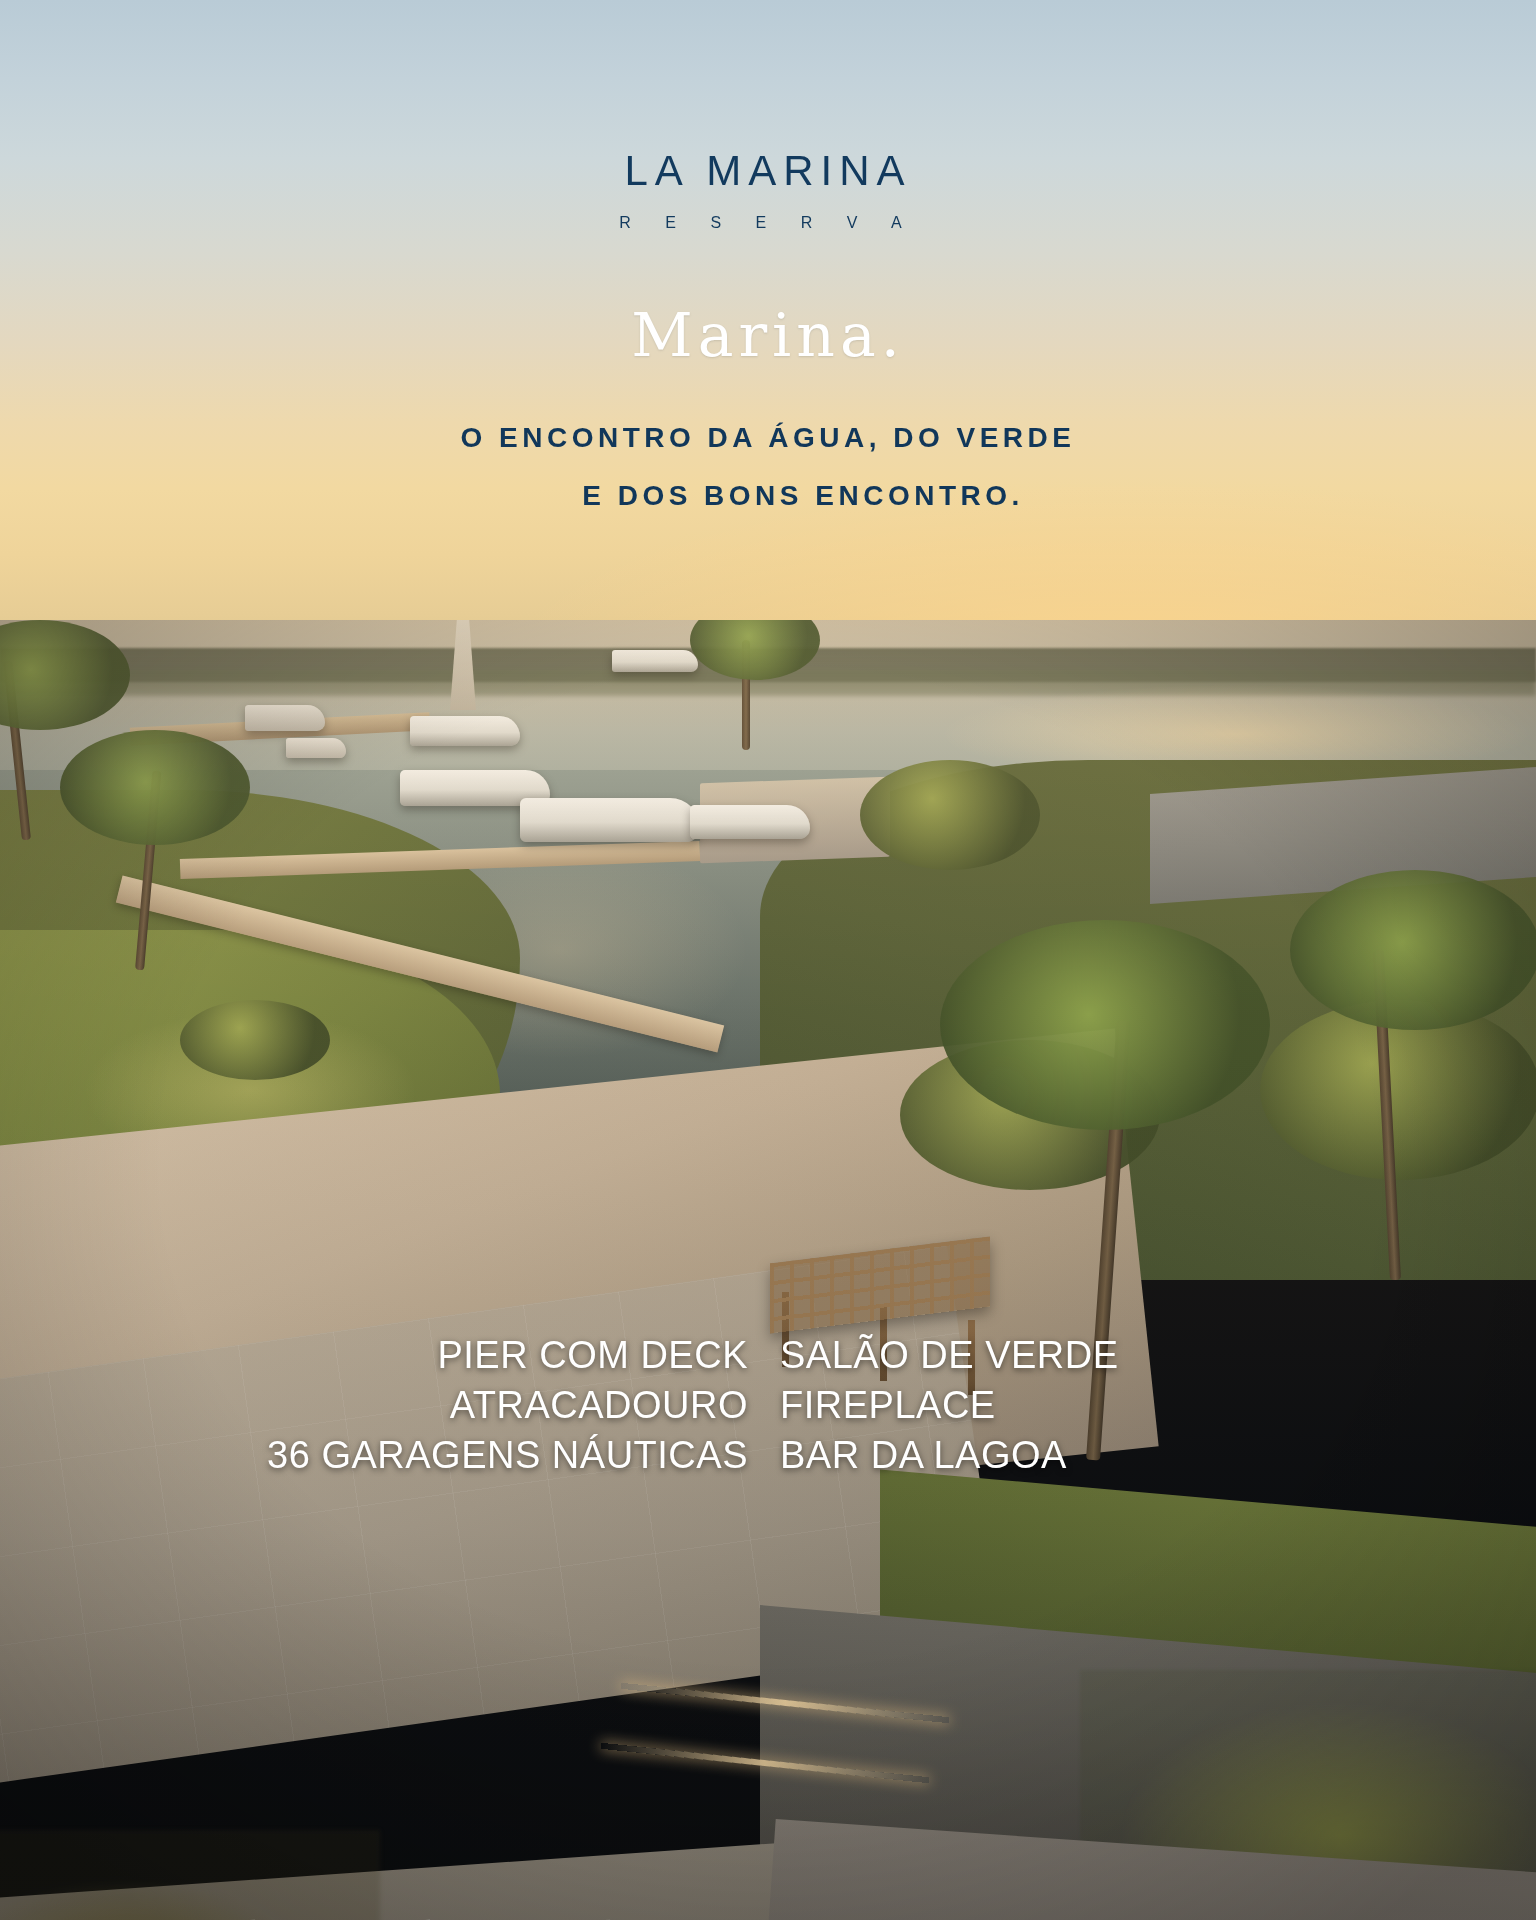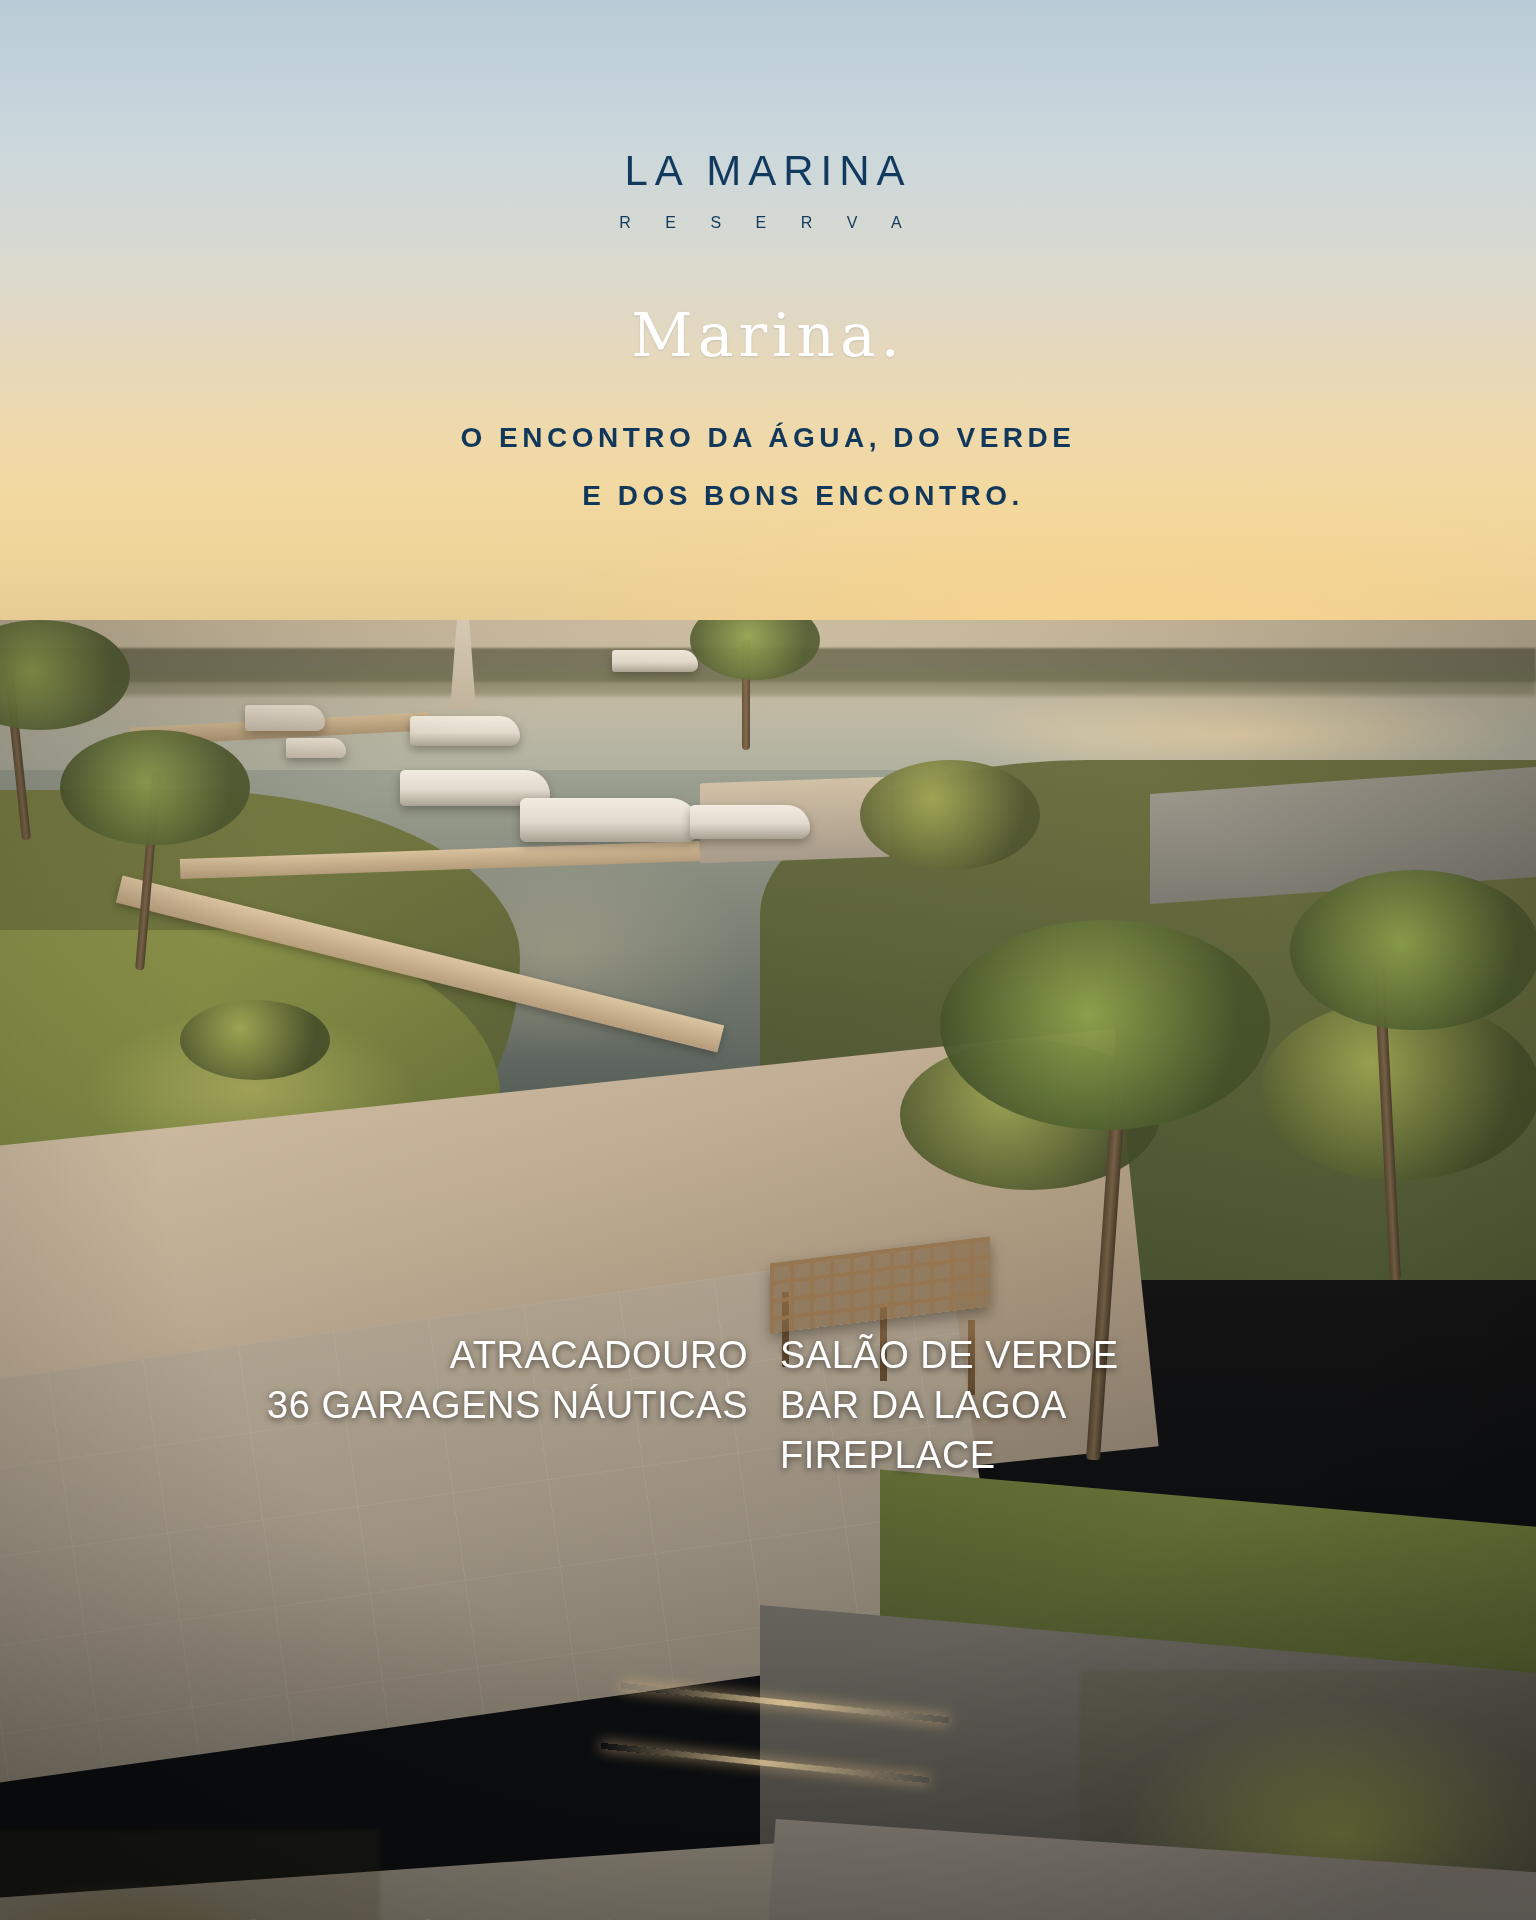--- a/index.html
+++ b/index.html
@@ -408,23 +408,24 @@
     <div class="park-stripe" style="left:420px; top:1300px; transform:rotate(-5deg);"></div>
     <div class="park-stripe" style="left:600px; top:1300px; transform:rotate(-3deg);"></div>
     <div class="veg-fg"></div>
 
     <div class="warm-overlay"></div>
     <div class="vignette"></div>
   </div>
 
   <div class="features">
     <div class="feat-col left">
+      <div class="feat-item">PIER COM DECK</div>
       <div class="feat-item">ATRACADOURO</div>
       <div class="feat-item">36 GARAGENS NÁUTICAS</div>
     </div>
     <div class="feat-col right">
       <div class="feat-item">SALÃO DE VERDE</div>
+      <div class="feat-item">FIREPLACE</div>
       <div class="feat-item">BAR DA LAGOA</div>
-      <div class="feat-item">FIREPLACE</div>
     </div>
   </div>
 
 </div>
 
 </body></html>

